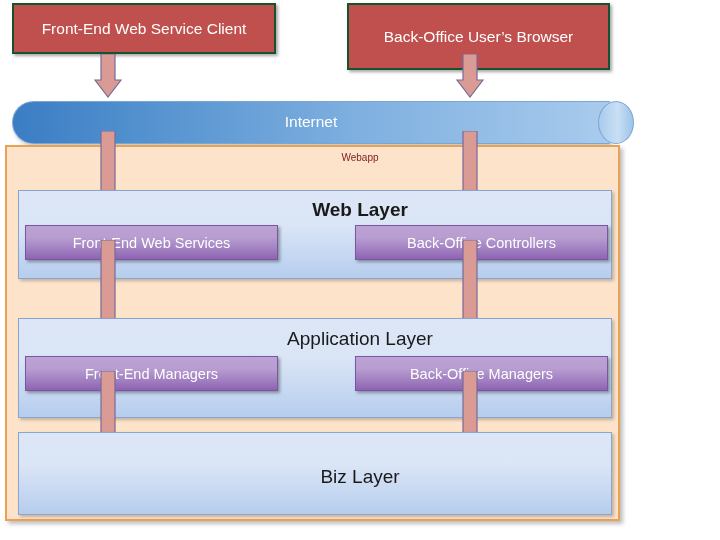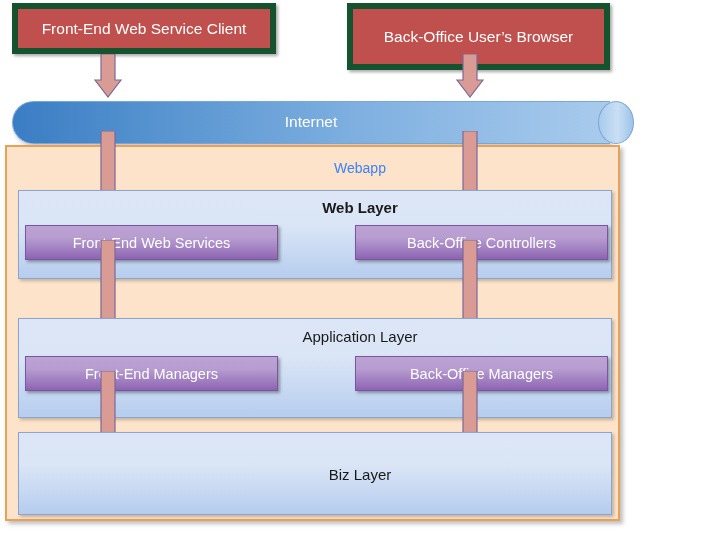--- a/index.html
+++ b/index.html
@@ -26,21 +26,21 @@
     left: 0; right: 0;
     text-align: center;
     white-space: nowrap;
   }
 
   
   .client-box {
     position: absolute;
     box-sizing: border-box;
     background: #c0504d;
-    border: 6px solid #14532d;
+    border: 2px solid #14532d;
     box-shadow: 2px 2px 3px rgba(0,0,0,0.35);
     color: #ffffff;
     font-size: 15.5px;
     display: flex;
     align-items: center;
     justify-content: center;
     text-align: center;
   }
   #client-frontend { left: 12px;  top: 3px;  width: 264px; height: 51px; }
   #client-backoffice { left: 347px; top: 3px; width: 263px; height: 67px; }
@@ -96,39 +96,38 @@
     top: 145px;
     width: 615px;
     height: 376px;
     box-sizing: border-box;
     background: #fce3ca;
     border: 2px solid #e8a156;
     box-shadow: 3px 3px 4px rgba(0,0,0,0.25);
   }
   #webapp-label {
     top: 152px;
-    font-size: 14px;
-    color: #3b82f6;
-    margin-top: 8px;
+    font-size: 10px;
+    color: #7f1d1d;
   }
 
   
   .layer-box {
     position: absolute;
     box-sizing: border-box;
     background: linear-gradient(to bottom, #dce6f6 0%, #dae5f6 40%, #b6cdee 100%);
     border: 1px solid #8ba5cc;
     box-shadow: 2px 2px 3px rgba(0,0,0,0.22);
   }
   #web-layer  { left: 18px; top: 190px; width: 594px; height: 89px; }
   #app-layer  { left: 18px; top: 318px; width: 594px; height: 100px; }
   #biz-layer  { left: 18px; top: 432px; width: 594px; height: 83px; }
 
   .layer-title {
-    font-size: 15px;
+    font-size: 19px;
     color: #1a1a1a;
     font-weight: bold;
   }
   .layer-title.thin { font-weight: normal; }
   #web-layer-title { top: 199px; }
   #app-layer-title { top: 328px; }
   #biz-layer-title { top: 466px; }
 
   
   .component-box {

